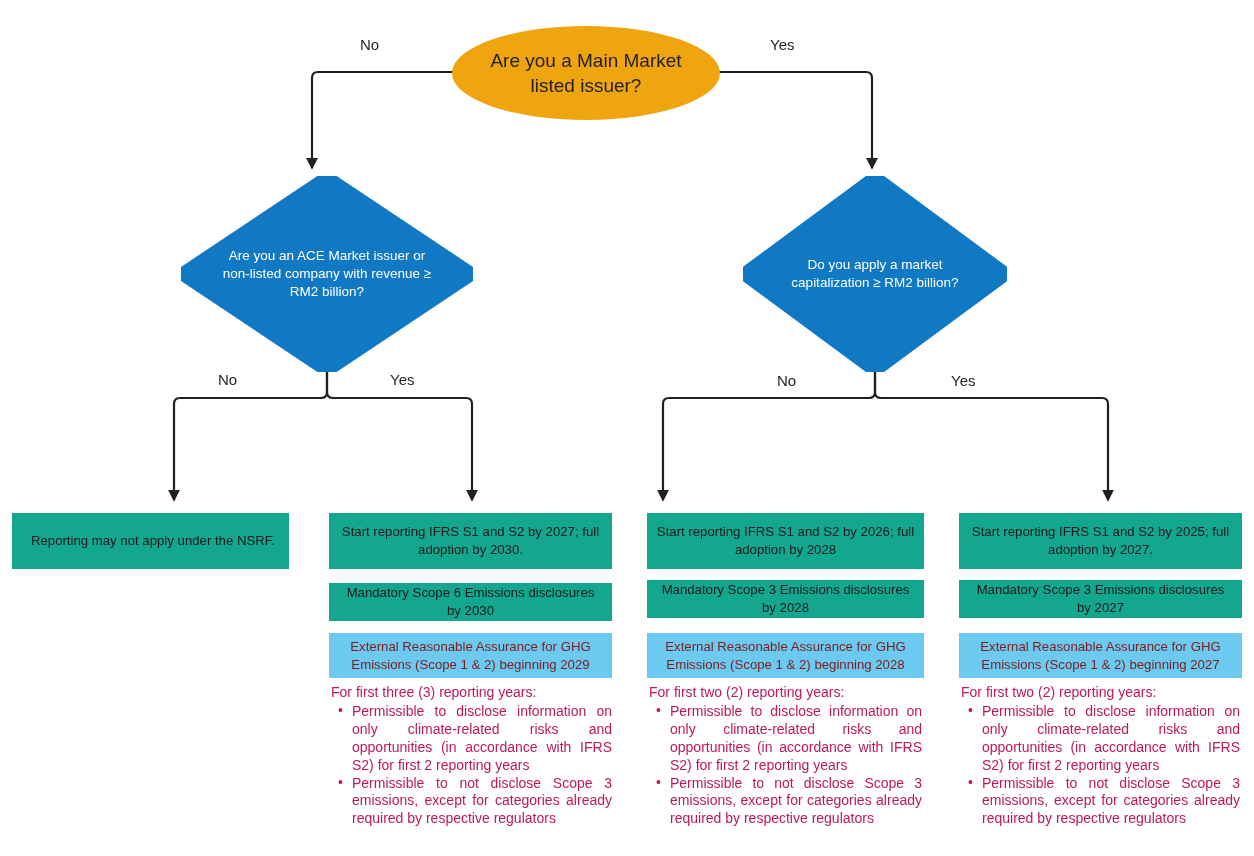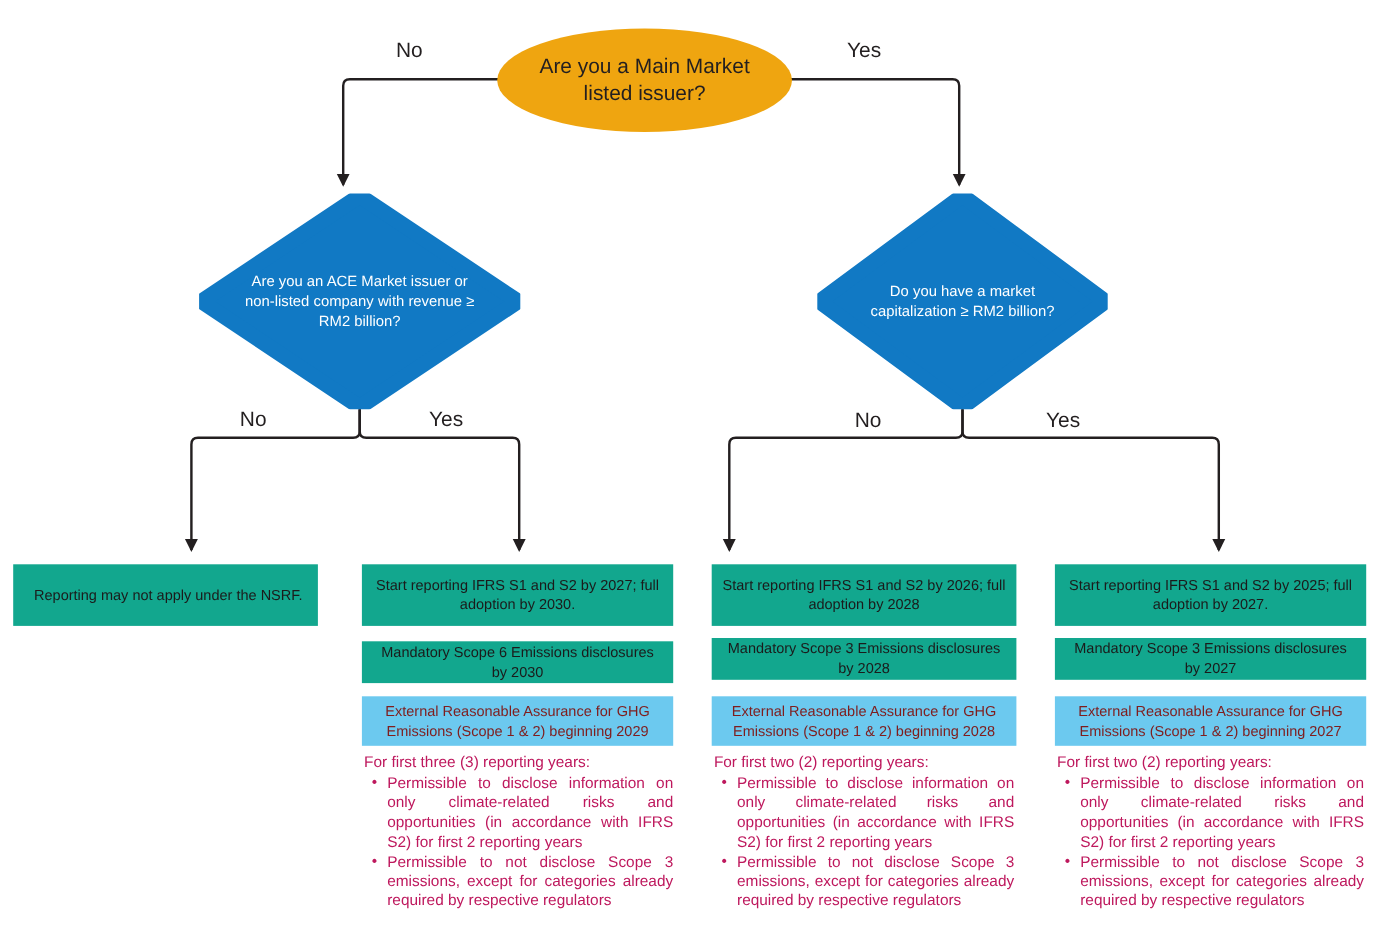--- a/index.html
+++ b/index.html
@@ -70,21 +70,21 @@
     text-align: center;
     font-size: 13.2px;
     line-height: 1.34;
     padding: 5px 9px;
     z-index: 3;
   }
   .rectbox.green { background: #12A78E; color: #1b1b1b; }
   .rectbox.lightblue { background: #6CC9EF; color: #7f1d1d; }
   .edge-label {
     position: absolute;
-    font-size: 19px;
+    font-size: 15px;
     color: #231f20;
     z-index: 4;
     white-space: nowrap;
   }
   .notes {
     position: absolute;
     font-size: 14px;
     line-height: 1.28;
     color: #be185d;
     z-index: 3;
@@ -145,21 +145,21 @@
   <svg class="diamond-shape" viewBox="0 0 292 196" preserveAspectRatio="none">
     <path d="M146,2 L290,98 L146,194 L2,98 Z" fill="#1179C4" stroke="#1179C4" stroke-width="14" stroke-linejoin="round"></path>
   </svg>
   <div class="diamond-label">Are you an ACE Market issuer or non-listed company with revenue ≥ RM2 billion?</div>
 </div>
 
 <div class="diamond-wrap" style="left:743px; top:176px; width:264px; height:196px;">
   <svg class="diamond-shape" viewBox="0 0 264 196" preserveAspectRatio="none">
     <path d="M132,2 L262,98 L132,194 L2,98 Z" fill="#1179C4" stroke="#1179C4" stroke-width="14" stroke-linejoin="round"></path>
   </svg>
-  <div class="diamond-label">Do you have a market capitalization ≥ RM2 billion?</div>
+  <div class="diamond-label">Do you apply a market capitalization ≥ RM2 billion?</div>
 </div>
 
 <div class="edge-label" style="left:360px; top:36px;">No</div>
 <div class="edge-label" style="left:770px; top:36px;">Yes</div>
 <div class="edge-label" style="left:218px; top:371px;">No</div>
 <div class="edge-label" style="left:390px; top:371px;">Yes</div>
 <div class="edge-label" style="left:777px; top:372px;">No</div>
 <div class="edge-label" style="left:951px; top:372px;">Yes</div>
 
 <div class="rectbox green" style="left:12px; top:513px; width:277px; height:56px; justify-content:center; text-align:left; padding-left:14px;">

